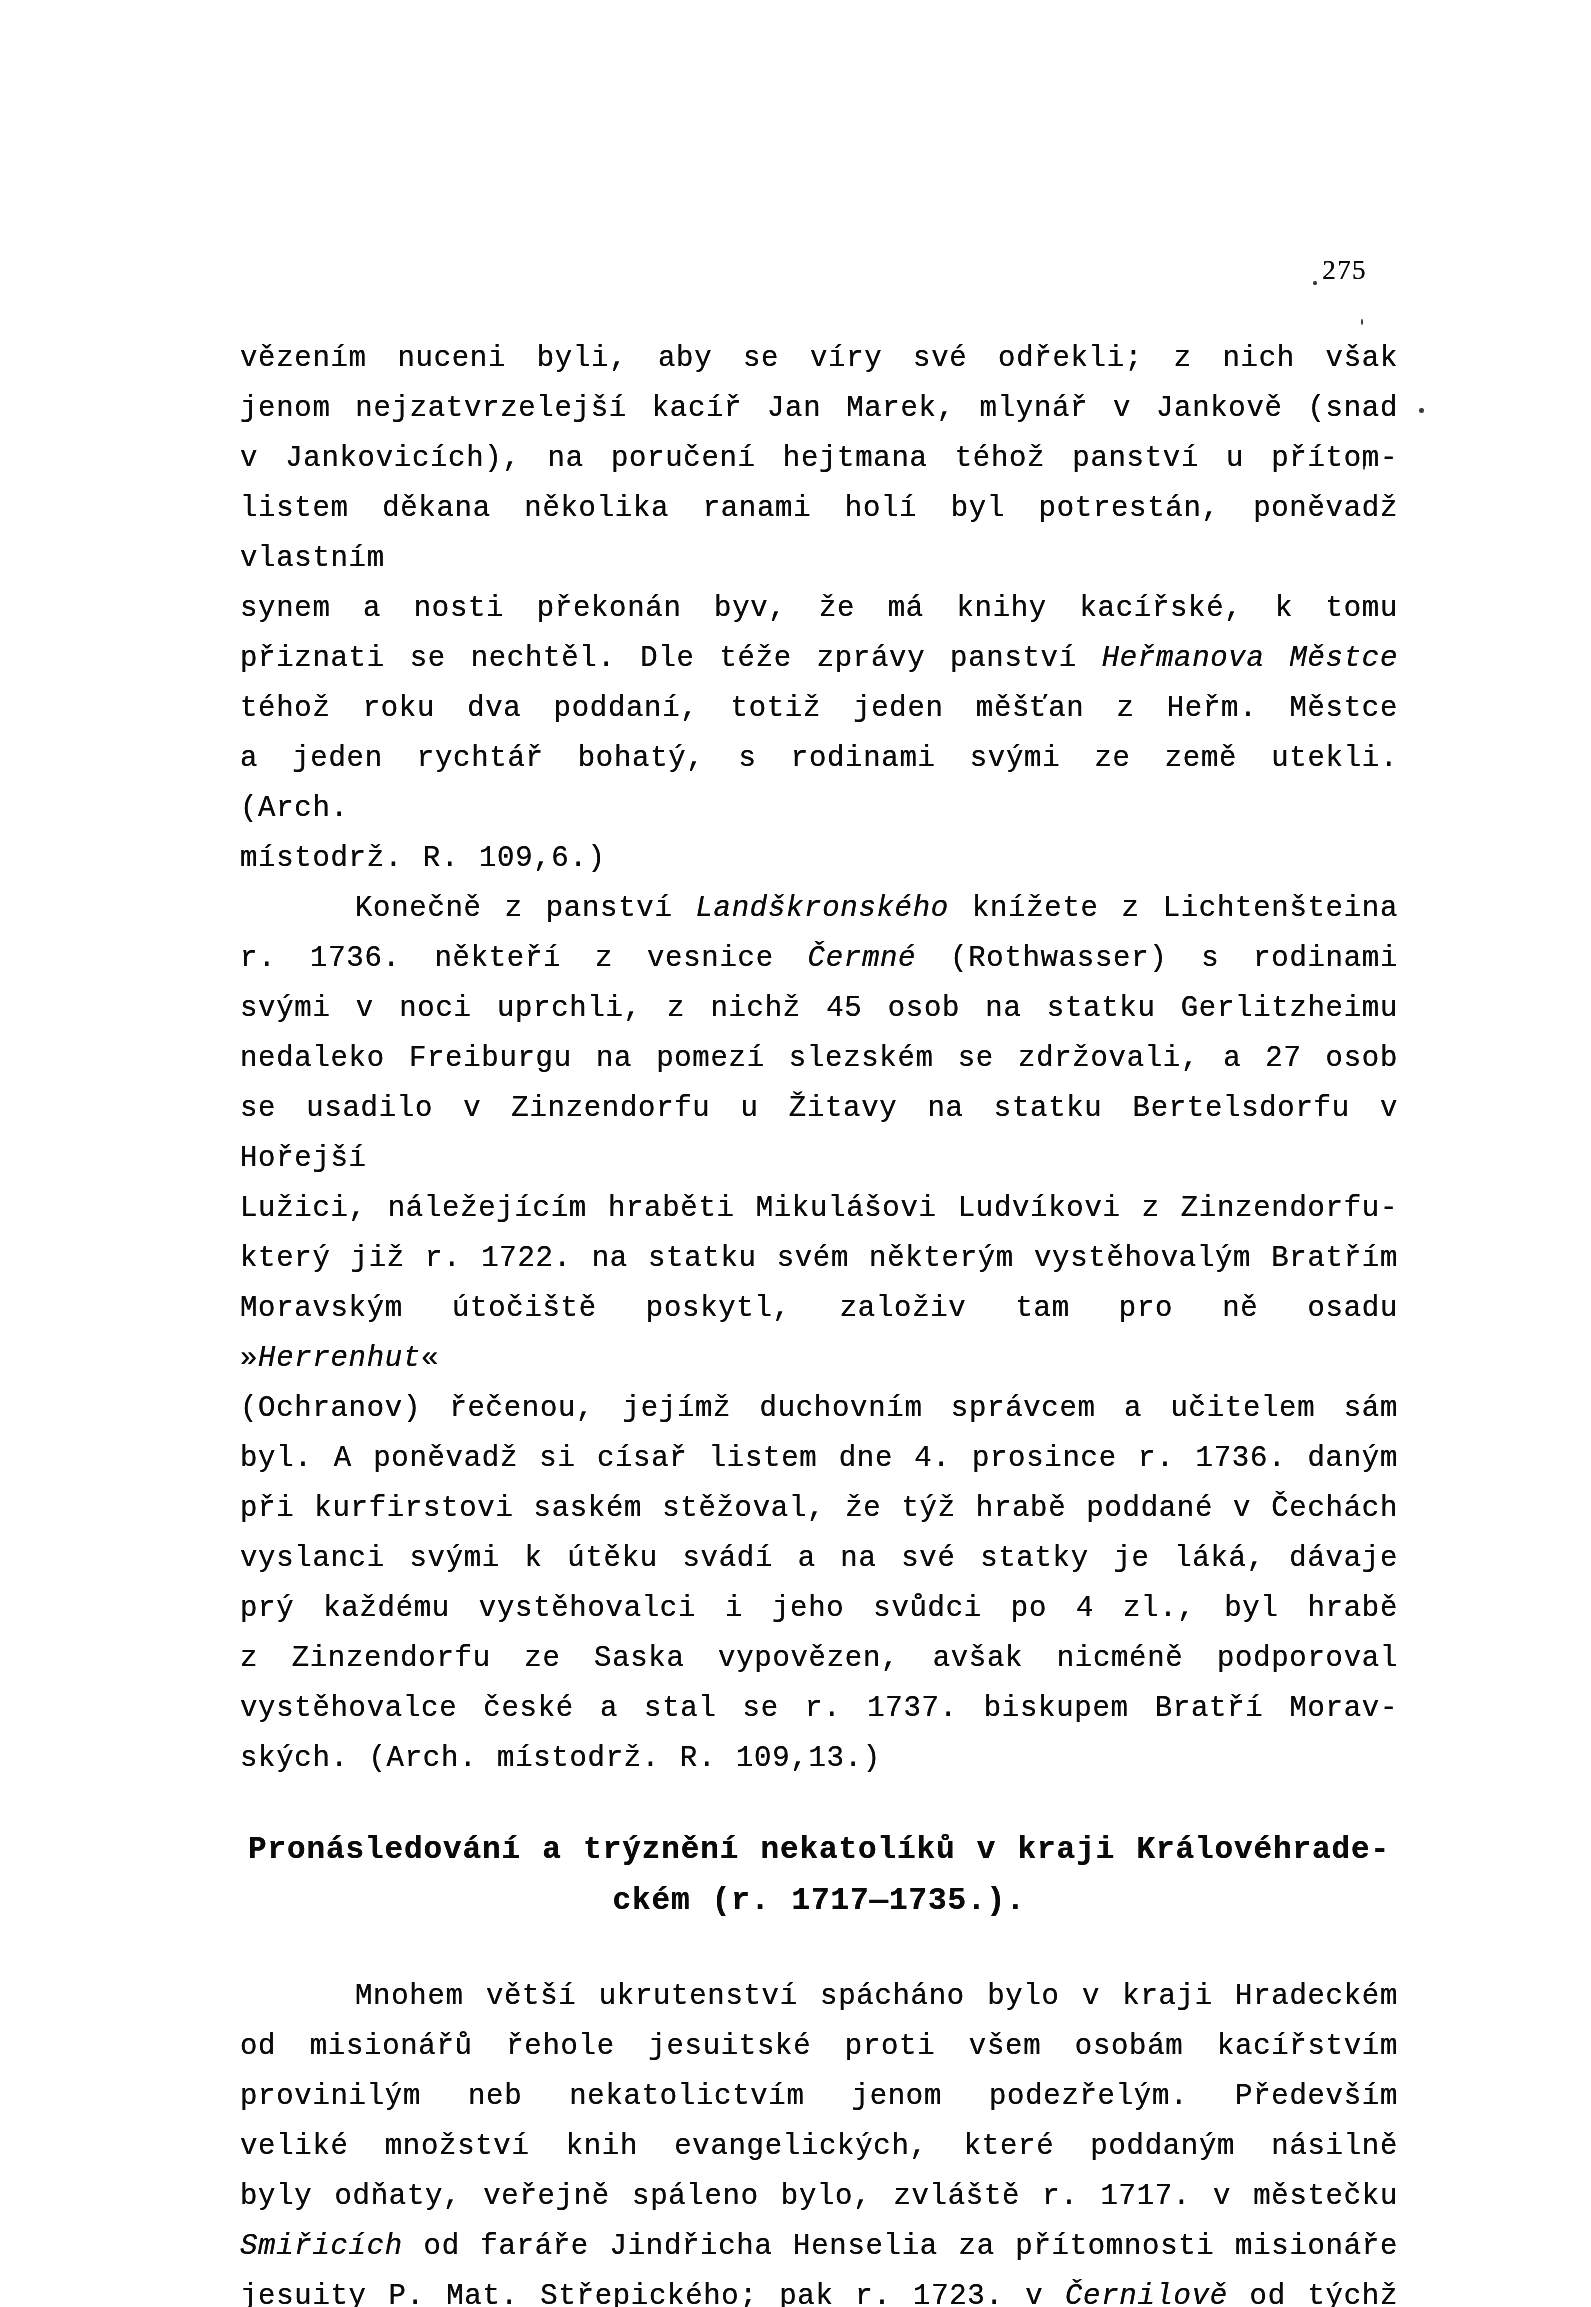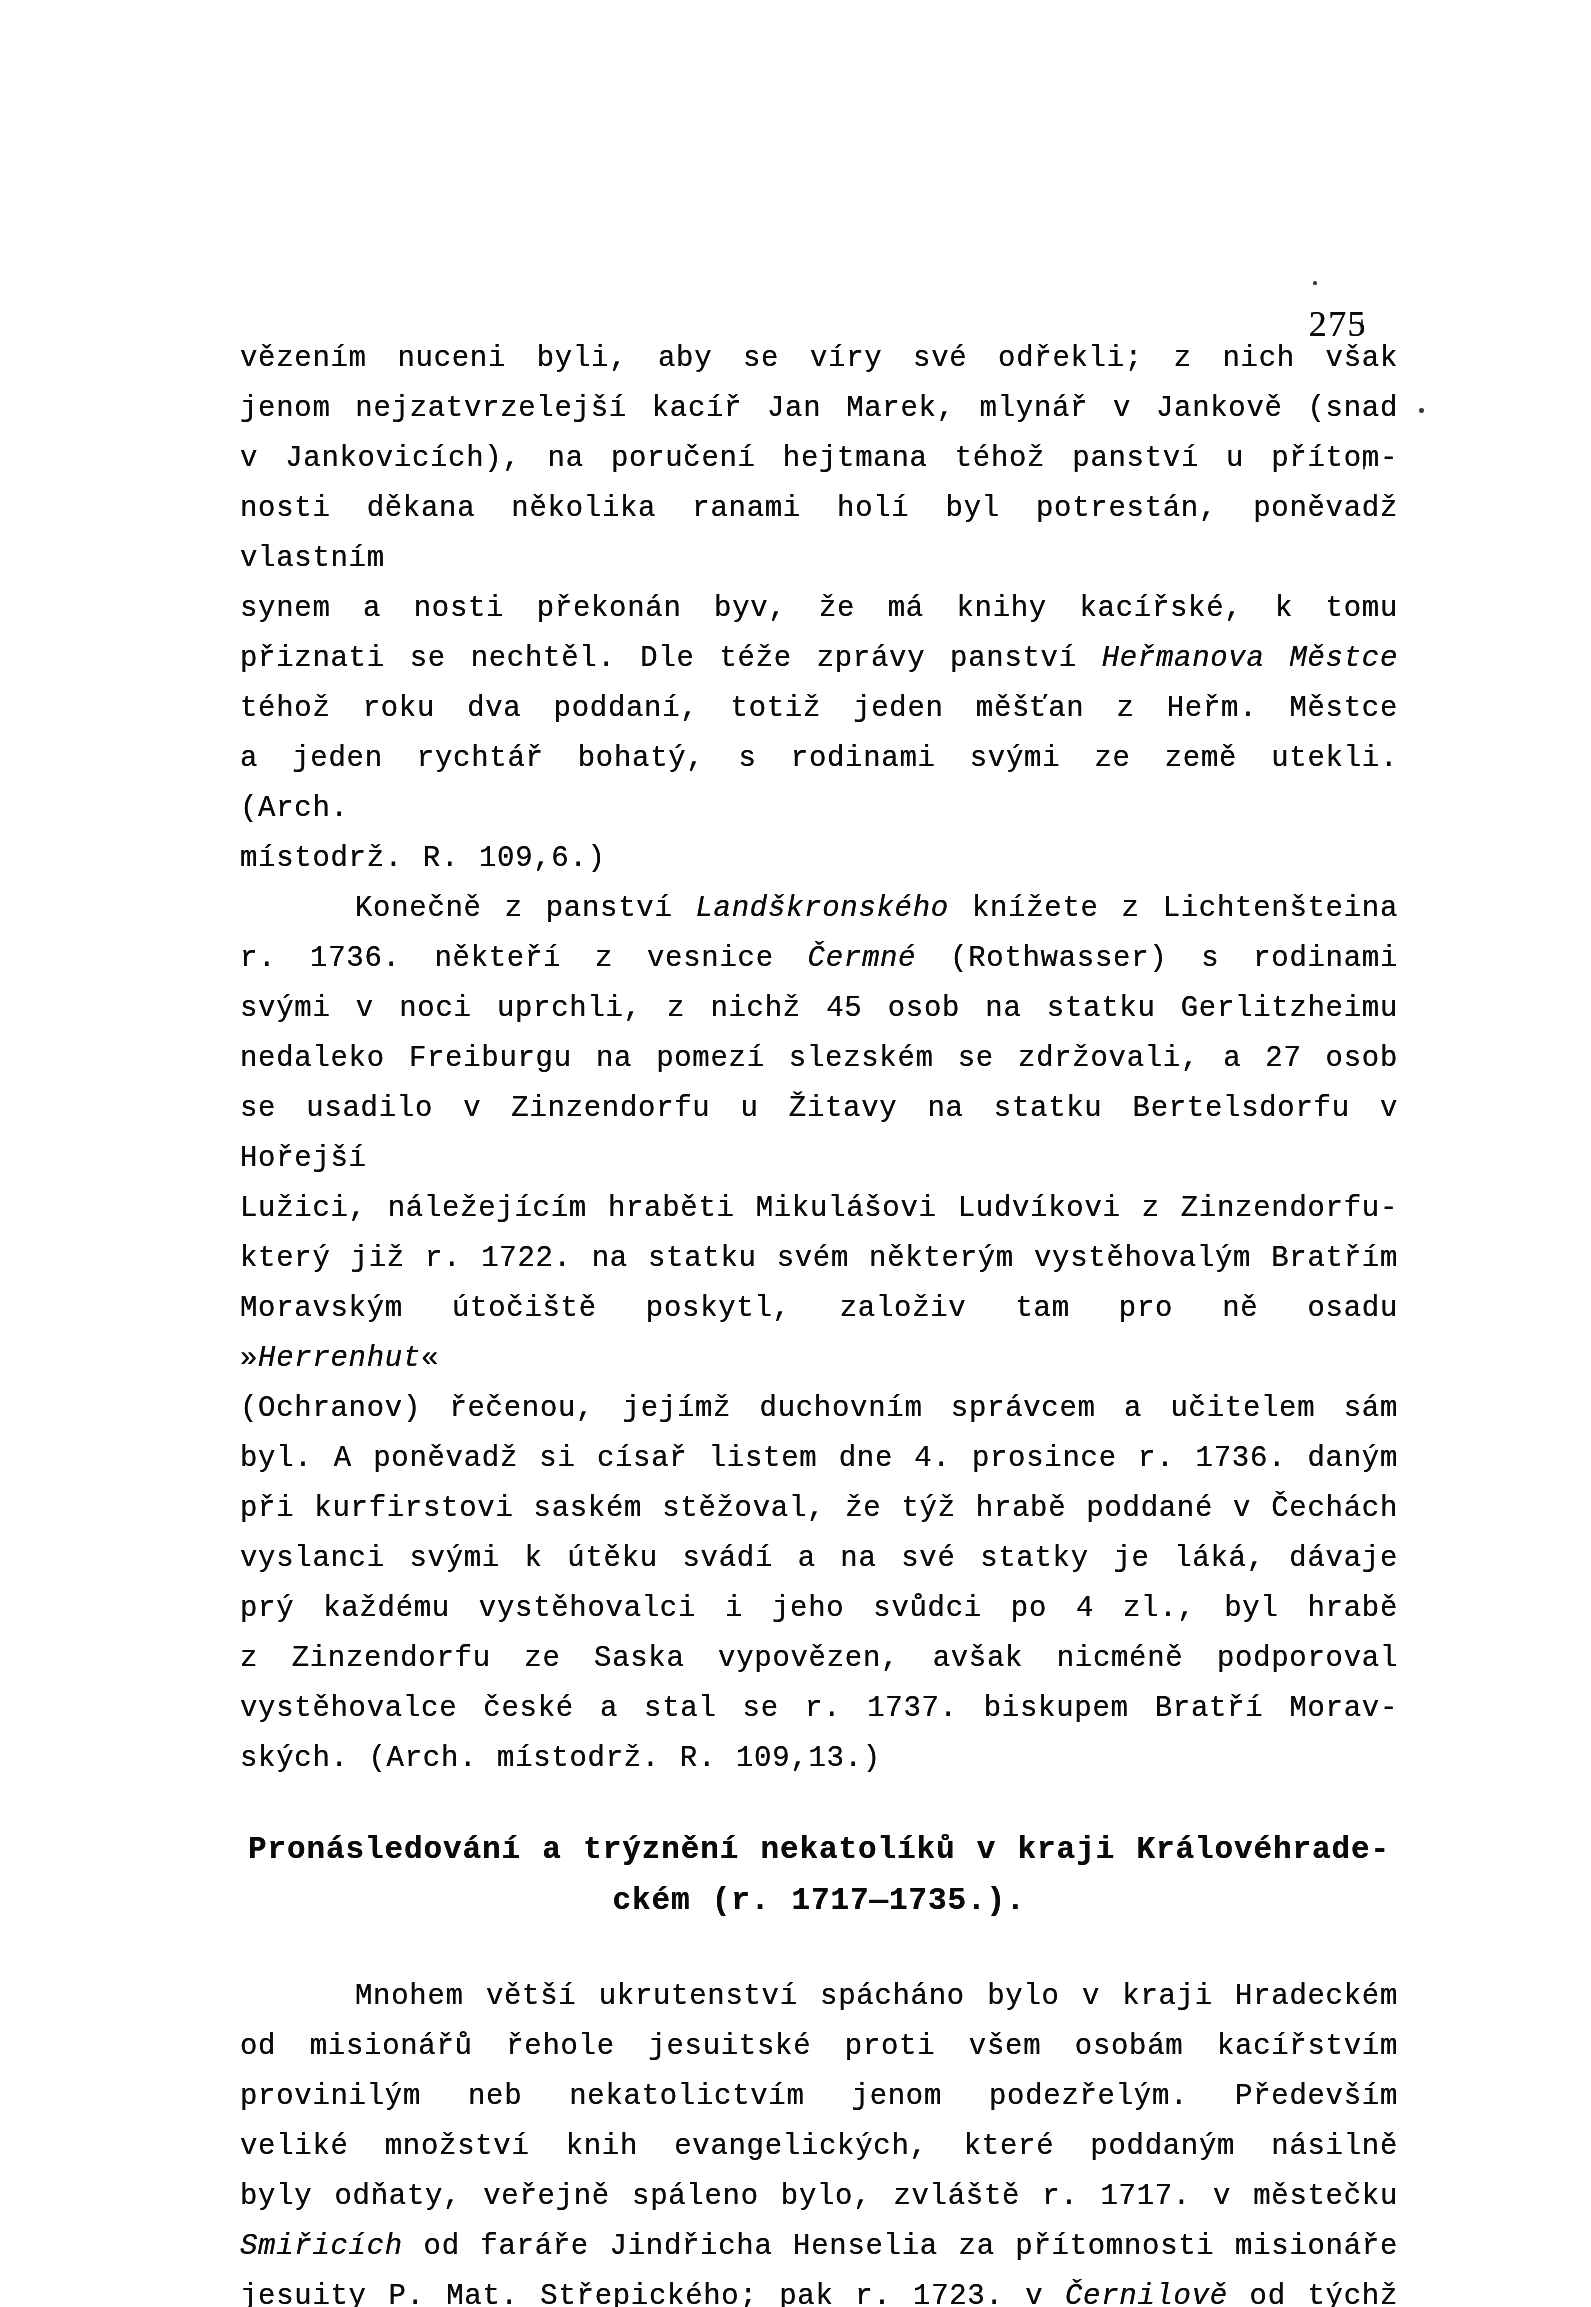--- a/index.html
+++ b/index.html
@@ -12,24 +12,23 @@
     width: 1592px;
     height: 2526px;
     overflow: hidden;
     font-family: "Liberation Serif", "DejaVu Serif", serif;
     color: #0a0a0a;
   }
   .page-number {
     position: absolute;
     top: 255px;
     right: 225px;
-    font-size: 36px;
+    font-size: 27px;
     letter-spacing: 1.4px;
     text-shadow: 0 0 0.5px currentColor;
-    margin-top: 48px;
   }
   .text-block {
     position: absolute;
     left: 240px;
     top: 334px;
     width: 1158px;
     font-size: 29px;
     line-height: 50px;
     letter-spacing: 0.7px;
     word-spacing: 1.8px;
@@ -79,21 +78,21 @@
     <div class="speck" style="left: 1419px; top: 408px; width: 4.6px; height: 4.6px;"></div>
     <div class="speck" style="left: 1363px; top: 464px; width: 2.3px; height: 5.5px;"></div>
   </div>
 
 <div class="text-block">
 
   <div class="para" data-justify-last="false">
       <div class="line">vězením nuceni byli, aby se víry své odřekli; z nich však</div>
       <div class="line">jenom nejzatvrzelejší kacíř Jan Marek, mlynář v Jankově (snad</div>
       <div class="line">v Jankovicích), na poručení hejtmana téhož panství u přítom-</div>
-      <div class="line">nosti děkana několika ranami holí byl potrestán, poněvadž vlastním</div>
+      <div class="line">listem děkana několika ranami holí byl potrestán, poněvadž vlastním</div>
       <div class="line">synem a nosti překonán byv, že má knihy kacířské, k tomu</div>
       <div class="line">přiznati se nechtěl. Dle téže zprávy panství <i>Heřmanova Městce</i></div>
       <div class="line">téhož roku dva poddaní, totiž jeden měšťan z Heřm. Městce</div>
       <div class="line">a jeden rychtář bohatý, s rodinami svými ze země utekli. (Arch.</div>
       <div class="line">místodrž. R. 109,6.)</div>
     </div>
 
   <div class="para indent" data-justify-last="false">
       <div class="line">Konečně z panství <i>Landškronského</i> knížete z Lichtenšteina</div>
       <div class="line">r. 1736. někteří z vesnice <i>Čermné</i> (Rothwasser) s rodinami</div>

